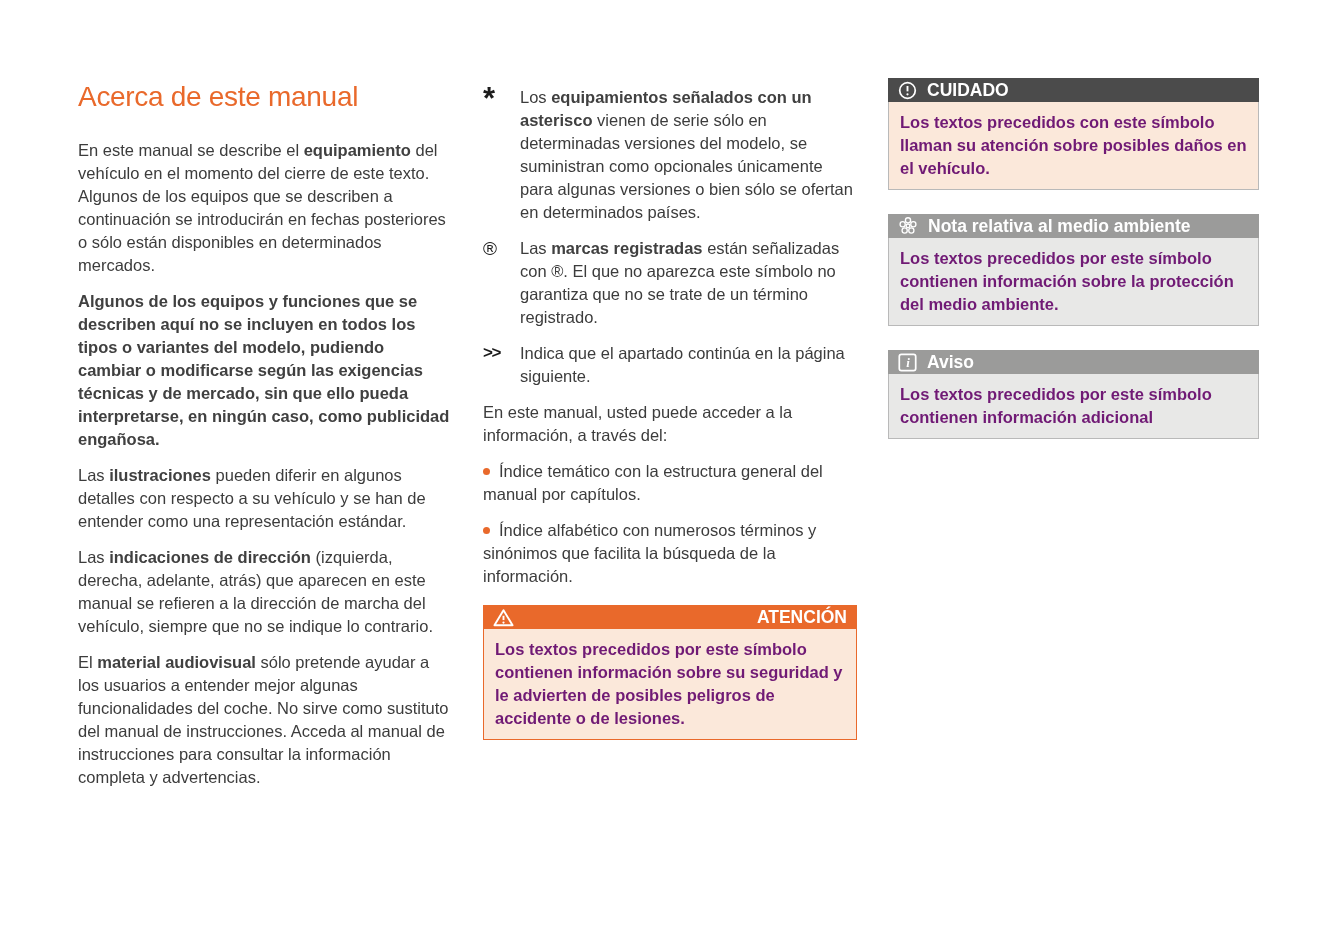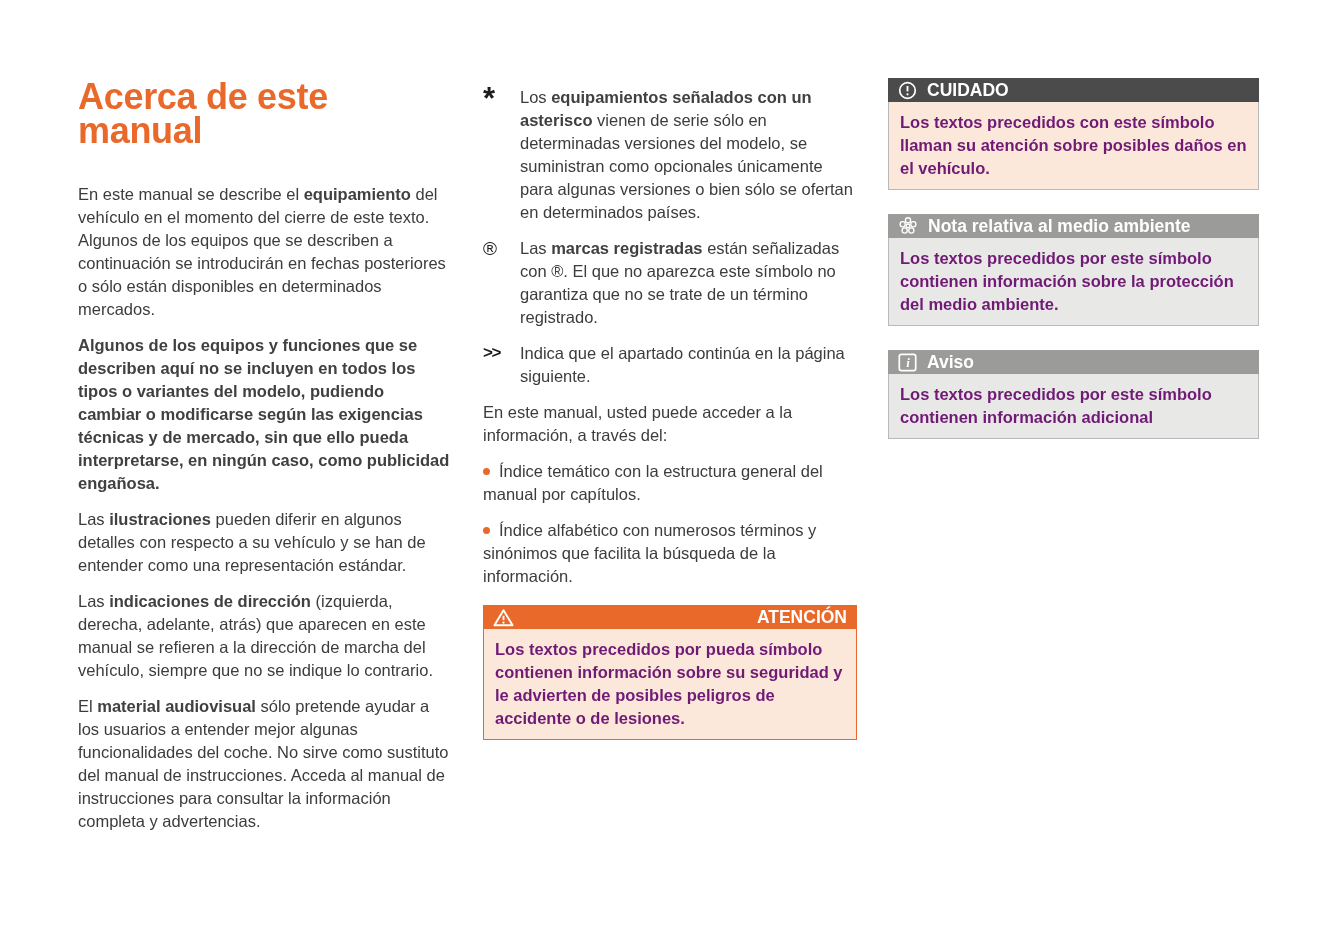--- a/index.html
+++ b/index.html
@@ -6,21 +6,21 @@
   .page{
     position:relative;width:1339px;height:945px;background:#ffffff;overflow:hidden;
     font-family:"Liberation Sans","DejaVu Sans",sans-serif;color:#3c3c3c;
   }
   .col{position:absolute;}
   .col-left{left:78px;top:80px;width:374px;}
   .col-mid{left:483px;top:86px;width:374px;}
   .col-right{left:888px;top:78px;width:371px;}
 
   .title{
-    margin:0 0 35px 0;font-size:36px;line-height:34px;font-weight:700;
+    margin:0 0 25px 0;font-size:28px;line-height:34px;font-weight:400;
     color:var(--accent-orange,#e9692b);letter-spacing:-0.3px;
   }
   .para{margin:0 0 13px 0;font-size:16.5px;line-height:23px;}
   .para:last-child{margin-bottom:0;}
   b{color:#404040;}
 
   
   .sym-item{display:flex;margin:0 0 13px 0;}
   .sym{width:37px;flex:none;color:#1c1c1c;}
   .sym-asterisk{font-size:31px;line-height:26px;font-weight:700;}
@@ -91,21 +91,21 @@
       <div class="box-header orange">
         <span class="hicon">
           <svg width="21" height="19" viewBox="0 0 24 22">
             <path d="M12 2.5 L22.5 20 H1.5 Z" fill="none" stroke="#fff" stroke-width="2.2" stroke-linejoin="round"></path>
             <line x1="12" y1="9" x2="12" y2="14" stroke="#fff" stroke-width="2.2"></line>
             <circle cx="12" cy="16.8" r="1.3" fill="#fff"></circle>
           </svg>
         </span>
         <span>ATENCIÓN</span>
       </div>
-      <div class="box-body peach">Los textos precedidos por pueda símbolo contienen información sobre su seguridad y le advierten de posibles peligros de accidente o de lesiones.</div>
+      <div class="box-body peach">Los textos precedidos por este símbolo contienen información sobre su seguridad y le advierten de posibles peligros de accidente o de lesiones.</div>
     </div>
   </div>
 
   <div class="col col-right">
 
     <div class="box">
       <div class="box-header dark">
         <span class="hicon">
           <svg width="19" height="19" viewBox="0 0 22 22">
             <circle cx="11" cy="11" r="9" fill="none" stroke="#fff" stroke-width="2"></circle>

